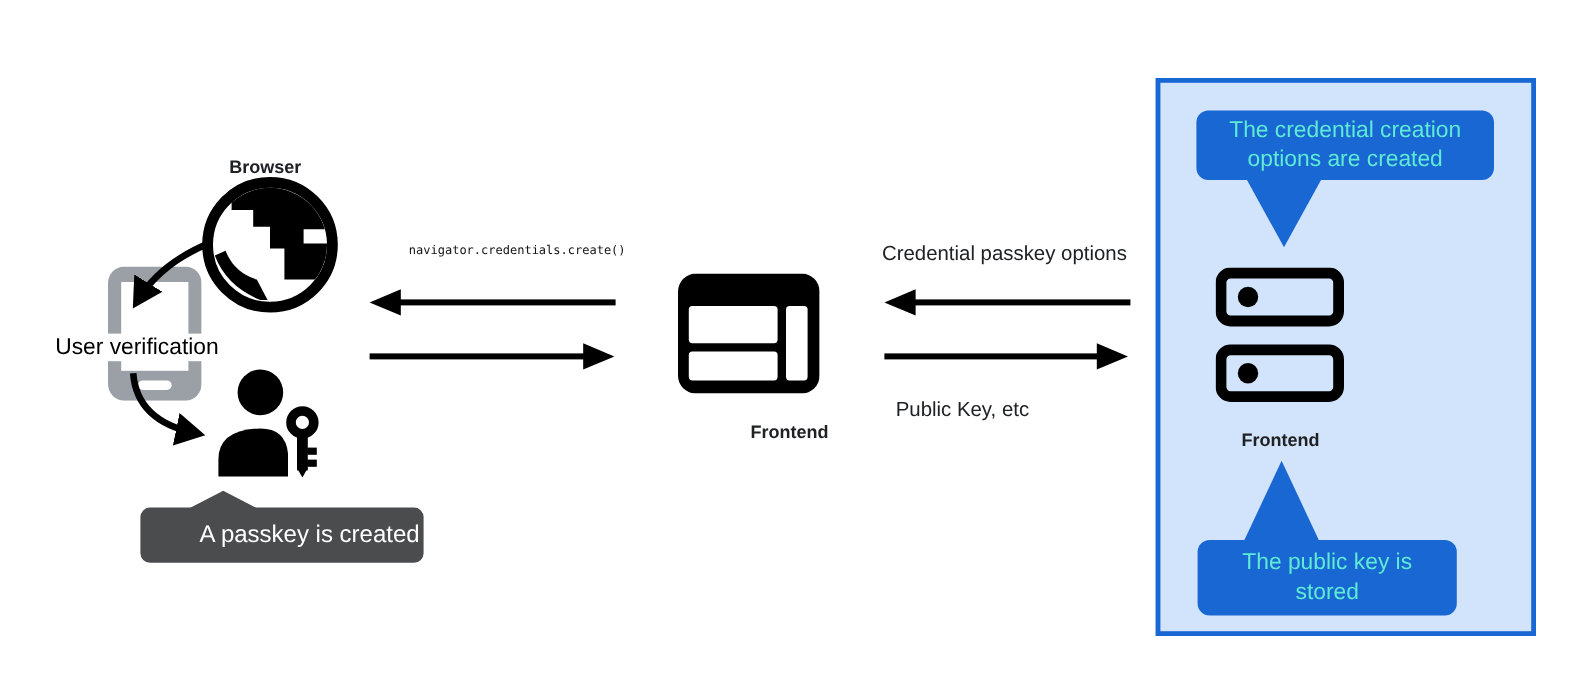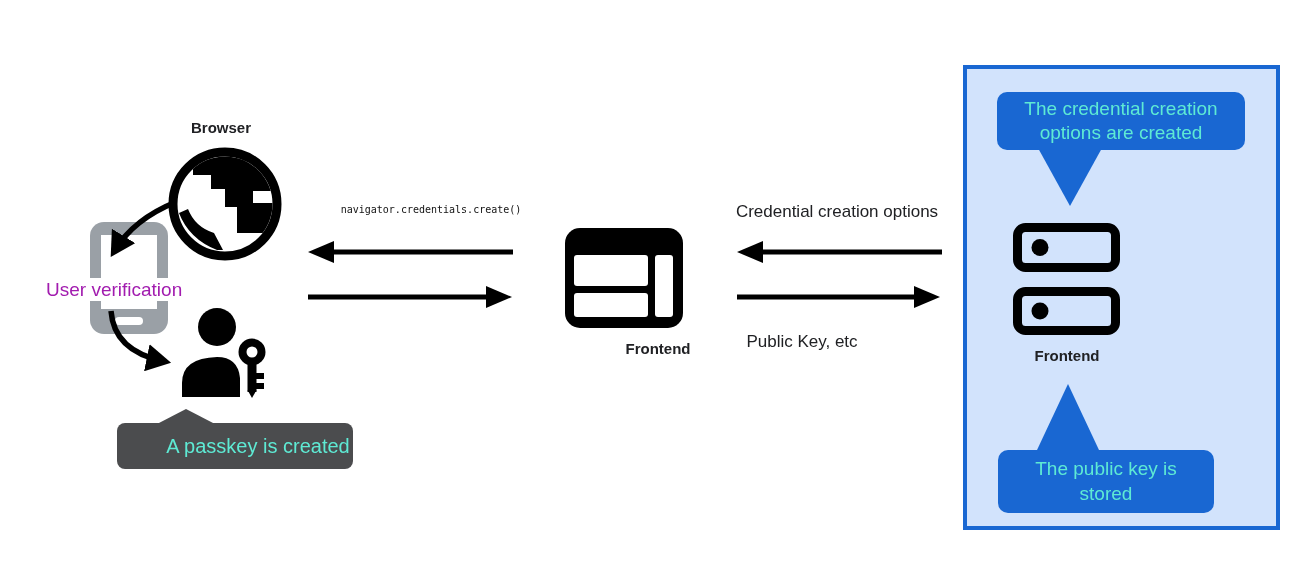--- a/index.html
+++ b/index.html
@@ -1,41 +1,41 @@
 <!DOCTYPE html>
 <html><head>
 <meta charset="utf-8">
 <style>
   html,body{margin:0;padding:0;background:#fff;}
   .canvas{
     position:relative;width:1310px;height:568px;background:#ffffff;overflow:hidden;
     font-family:"Liberation Sans",sans-serif;color:#202124;
   }
   .abs{position:absolute;}
-  .icon-label{font-weight:bold;font-size:15px;text-align:center;color:#202124;}
+  .icon-label{font-weight:bold;font-size:15px;text-align:center;color:#202124;margin-top:12px;}
   .caption{font-size:17px;text-align:center;color:#202124;white-space:nowrap;}
   .code-label{font-family:"DejaVu Sans Mono",monospace;font-size:10px;text-align:center;color:#111;white-space:nowrap;}
-  .uv-label{font-size:19px;color:#a21caf;background:#ffffff;padding:1px 3px;white-space:nowrap;}
+  .uv-label{font-size:19px;color:#000000;background:#ffffff;padding:1px 3px;white-space:nowrap;}
 
   
   .arrow{position:absolute;height:22px;}
   .arrow .shaft{position:absolute;top:50%;transform:translateY(-50%);height:5px;background:#000;}
   .arrow-left .shaft{left:18px;right:0;}
   .arrow-right .shaft{left:0;right:18px;}
   .arrow .head{position:absolute;top:50%;transform:translateY(-50%);width:0;height:0;
     border-top:11px solid transparent;border-bottom:11px solid transparent;}
   .arrow-left .head{left:0;border-right:26px solid #000;}
   .arrow-right .head{right:0;border-left:26px solid #000;}
 
   
   .tooltip-dark{
     position:absolute;left:117px;top:423px;width:236px;height:46px;
     background:#4b4c4e;border-radius:8px;display:flex;align-items:center;justify-content:center;
   }
-  .tooltip-dark .txt{color:#5eead4;font-size:20px;margin-left:46px;}
+  .tooltip-dark .txt{color:#ffffff;font-size:20px;margin-left:46px;}
   .tail-up-dark{
     position:absolute;left:40px;top:-14px;width:0;height:0;
     border-left:29px solid transparent;border-right:29px solid transparent;
     border-bottom:15px solid #4b4c4e;
   }
 
   
   .panel{
     position:absolute;left:963px;top:65px;width:317px;height:465px;box-sizing:border-box;
     background:#d2e3fc;border:4px solid #1967d2;
@@ -124,21 +124,21 @@
 
 
   <svg class="abs" style="left:565px;top:228px;" width="118" height="100" viewBox="0 0 118 100">
     <rect x="0" y="0" width="118" height="100" rx="15" fill="#000"></rect>
     <rect x="9" y="27" width="74" height="31" rx="3" fill="#fff"></rect>
     <rect x="9" y="65" width="74" height="24" rx="3" fill="#fff"></rect>
     <rect x="90" y="27" width="18" height="62" rx="3" fill="#fff"></rect>
   </svg>
   <div class="abs icon-label" style="left:598px;top:340px;width:120px;">Frontend</div>
 
-  <div class="abs caption" style="left:717px;top:202px;width:240px;">Credential creation options</div>
+  <div class="abs caption" style="left:717px;top:202px;width:240px;">Credential passkey options</div>
 
   <div class="arrow arrow-left" style="left:737px;top:241px;width:205px;">
     <div class="shaft"></div>
     <div class="head"></div>
   </div>
   <div class="arrow arrow-right" style="left:737px;top:286px;width:203px;">
     <div class="shaft"></div>
     <div class="head"></div>
   </div>
 

